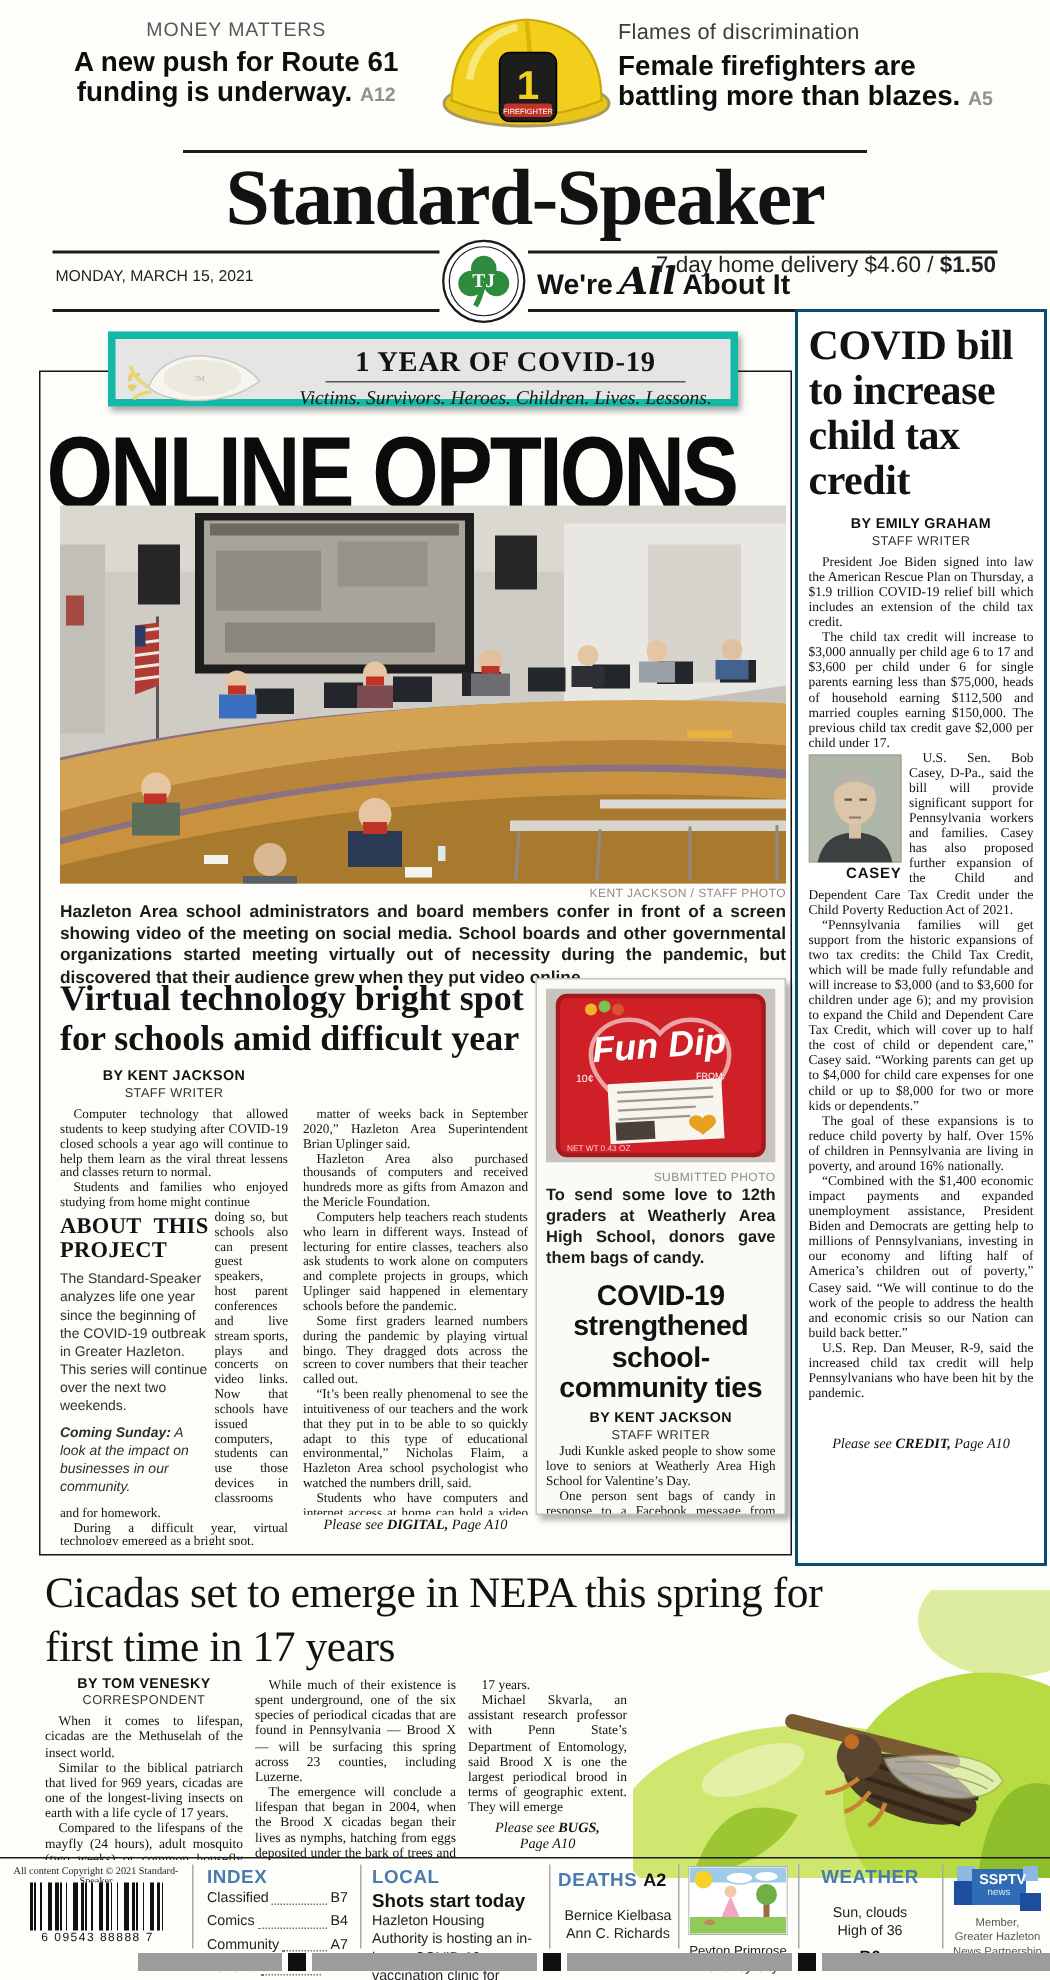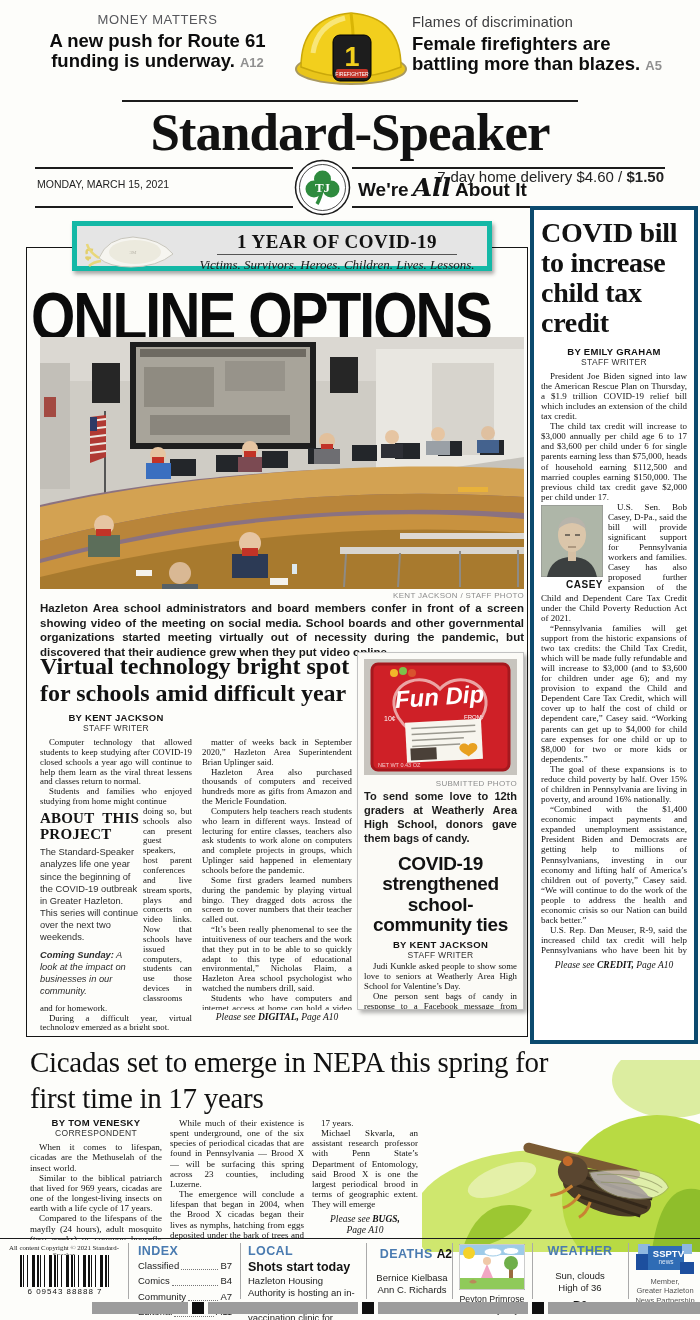--- a/index.html
+++ b/index.html
@@ -35,21 +35,21 @@
   .jump{font-style:italic;font-size:9.5px;text-align:center}
   .jump .jw{font-weight:bold}
   
   .about-title{font-family:"Liberation Serif",serif;font-weight:bold;font-size:15px;line-height:1.05;letter-spacing:.2px}
   .about-body{font-family:"Liberation Sans",sans-serif;font-size:9.3px;line-height:1.3;color:#2e2e2e;text-align:left;text-indent:0}
   .about-coming{font-family:"Liberation Sans",sans-serif;font-style:italic;font-size:9.3px;line-height:1.3;color:#2e2e2e;text-align:left}
   
   .sbox{background:#fbfaf6;border:1px solid #c2c2c2;box-shadow:3px 3px 4px rgba(0,0,0,.3)}
   .shead{font-family:"Liberation Sans",sans-serif;font-weight:bold;font-size:19px;line-height:1.08;letter-spacing:-.3px}
   
-  .redbox{background:#fff;border:4px solid #0c4a6e}
+  .redbox{background:#fff;border:2px solid #0c4a6e}
   .rb-head{font-weight:bold;font-size:28px;line-height:1.07;letter-spacing:-.3px}
   .casey-label{font-family:"Liberation Sans",sans-serif;font-weight:bold;font-size:10px;text-align:right;letter-spacing:.5px}
   
   .cic-head{font-size:29px;line-height:1.25;letter-spacing:-.3px}
   
   .blue-head{font-family:"Liberation Sans",sans-serif;font-weight:bold;font-size:12.5px;color:#4a7bb0;letter-spacing:.4px}
   .ft-sans{font-family:"Liberation Sans",sans-serif;font-size:9.5px;line-height:1.3;color:#222}
   .idx-row{display:flex;align-items:flex-end;font-family:"Liberation Sans",sans-serif;font-size:9.5px;line-height:1.62;color:#222}
   .idx-dots{flex:1;border-bottom:1px dotted #777;margin:0 2px 3px 2px}
   .vdiv{position:absolute;width:1px;background:#aaa;top:1243px;height:56px}
@@ -416,21 +416,21 @@
     <div class="blue-head">LOCAL</div>
     <div class="sans" style="font-weight:bold;font-size:12.5px;margin-top:2px">Shots start today</div>
     <div class="ft-sans" style="margin-top:1px">
       <span>Hazleton Housing Authority is hosting an in-house COVID-19 vaccination clinic for residents.</span>
       
     </div>
   </div>
   <div class="vdiv" style="left:366px"></div>
 
   <div class="abs ctr" style="left:372px;top:1244px;width:80px">
-    <div style="text-align:right">
+    <div style="text-align:left">
       <span class="blue-head">DEATHS</span>
       <span class="sans" style="font-weight:bold;font-size:12px">A2</span>
     </div>
     <div class="ft-sans" style="margin-top:10px">Bernice Kielbasa</div>
     <div class="ft-sans">Ann C. Richards</div>
   </div>
   <div class="vdiv" style="left:452px"></div>
 
   <div class="abs ctr" style="left:457px;top:1244px;width:70px">
     <svg width="66" height="46" viewBox="0 0 66 46">

